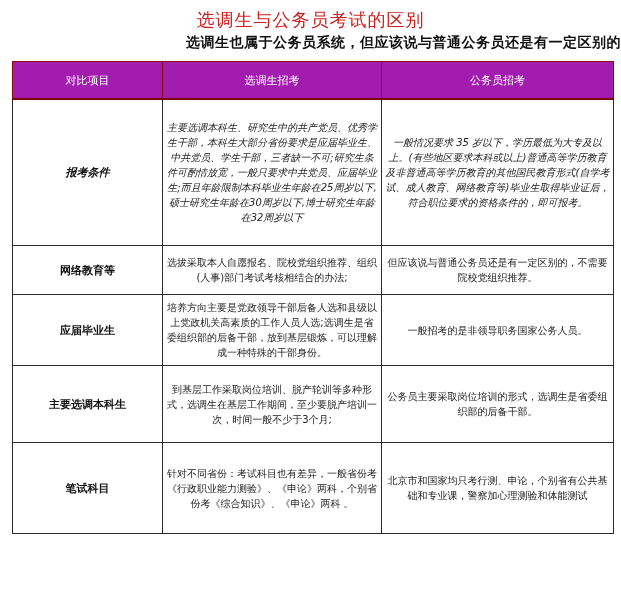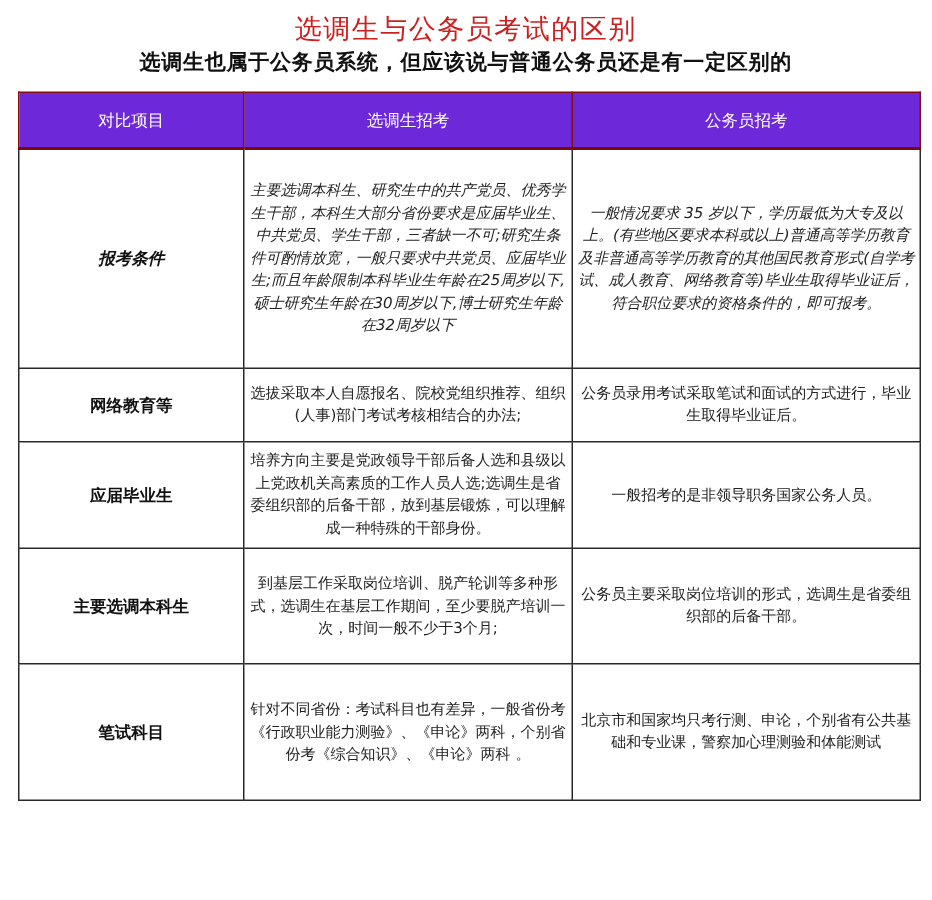--- a/index.html
+++ b/index.html
@@ -1,27 +1,27 @@
 <!DOCTYPE html>
 <html><head>
 <meta charset="utf-8">
 <style>
   html, body { margin: 0; padding: 0; background: #ffffff; }
   body { width: 621px; height: 600px; overflow: hidden; position: relative;
          font-family: "DejaVu Sans", "Liberation Sans", sans-serif; color: #1a1a1a; }
   .title { position: absolute; left: 0; top: 9px; width: 621px; text-align: center;
            font-size: 18px; font-weight: normal; color: #cc1f1f; letter-spacing: 1px; line-height: 22px; }
-  .subtitle { position: absolute; left: 0; top: 33px; width: 621px; text-align: center;
+  .subtitle { position: absolute; left: 0; top: 33px; width: 621px; text-align: right;
               font-size: 14px; font-weight: bold; color: #111; line-height: 18px; letter-spacing: 0.5px; }
   table.cmp { position: absolute; left: 12px; top: 61px; width: 601px;
               border-collapse: collapse; table-layout: fixed; }
   table.cmp col.c1 { width: 150px; }
   table.cmp col.c2 { width: 219px; }
   table.cmp col.c3 { width: 232px; }
-  table.cmp th { background: #6d28d9; color: #ffffff; font-weight: normal; font-size: 11px;
+  table.cmp th { background: #a21caf; color: #ffffff; font-weight: normal; font-size: 11px;
                  height: 34px; border: 1px solid #8a0d0d; border-bottom: 2px solid #7a0a0a; }
   table.cmp td { border: 1px solid #2a2a2a; font-size: 10px; line-height: 15px; text-align: center;
                  vertical-align: middle; padding: 0 3px; color: #222; }
   table.cmp td.item { font-weight: bold; font-size: 11px; color: #111; }
   .r1 td { height: 59px; }
   .r2 td { height: 145px; font-style: italic; }
   .r3 td { height: 48px; }
   .r4 td { height: 70px; }
   .r5 td { height: 76px; }
   .r6 td { height: 90px; }
@@ -47,21 +47,21 @@
   </thead>
   <tbody>
     <tr class="r2">
       <td class="item">报考条件</td>
       <td>主要选调本科生、研究生中的共产党员、优秀学生干部，本科生大部分省份要求是应届毕业生、中共党员、学生干部，三者缺一不可;研究生条件可酌情放宽，一般只要求中共党员、应届毕业生;而且年龄限制本科毕业生年龄在25周岁以下,硕士研究生年龄在30周岁以下,博士研究生年龄在32周岁以下</td>
       <td>一般情况要求 35 岁以下，学历最低为大专及以上。(有些地区要求本科或以上)普通高等学历教育及非普通高等学历教育的其他国民教育形式(自学考试、成人教育、网络教育等)毕业生取得毕业证后，符合职位要求的资格条件的，即可报考。</td>
     </tr>
     <tr class="r3">
       <td class="item">网络教育等</td>
       <td>选拔采取本人自愿报名、院校党组织推荐、组织(人事)部门考试考核相结合的办法;</td>
-      <td>公务员录用考试采取笔试和面试的方式进行，毕业生取得毕业证后。</td>
+      <td>但应该说与普通公务员还是有一定区别的，不需要院校党组织推荐。</td>
     </tr>
     <tr class="r4">
       <td class="item">应届毕业生</td>
       <td>培养方向主要是党政领导干部后备人选和县级以上党政机关高素质的工作人员人选;选调生是省委组织部的后备干部，放到基层锻炼，可以理解成一种特殊的干部身份。</td>
       <td>一般招考的是非领导职务国家公务人员。</td>
     </tr>
     <tr class="r5">
       <td class="item">主要选调本科生</td>
       <td>到基层工作采取岗位培训、脱产轮训等多种形式，选调生在基层工作期间，至少要脱产培训一次，时间一般不少于3个月;</td>
       <td>公务员主要采取岗位培训的形式，选调生是省委组织部的后备干部。</td>

